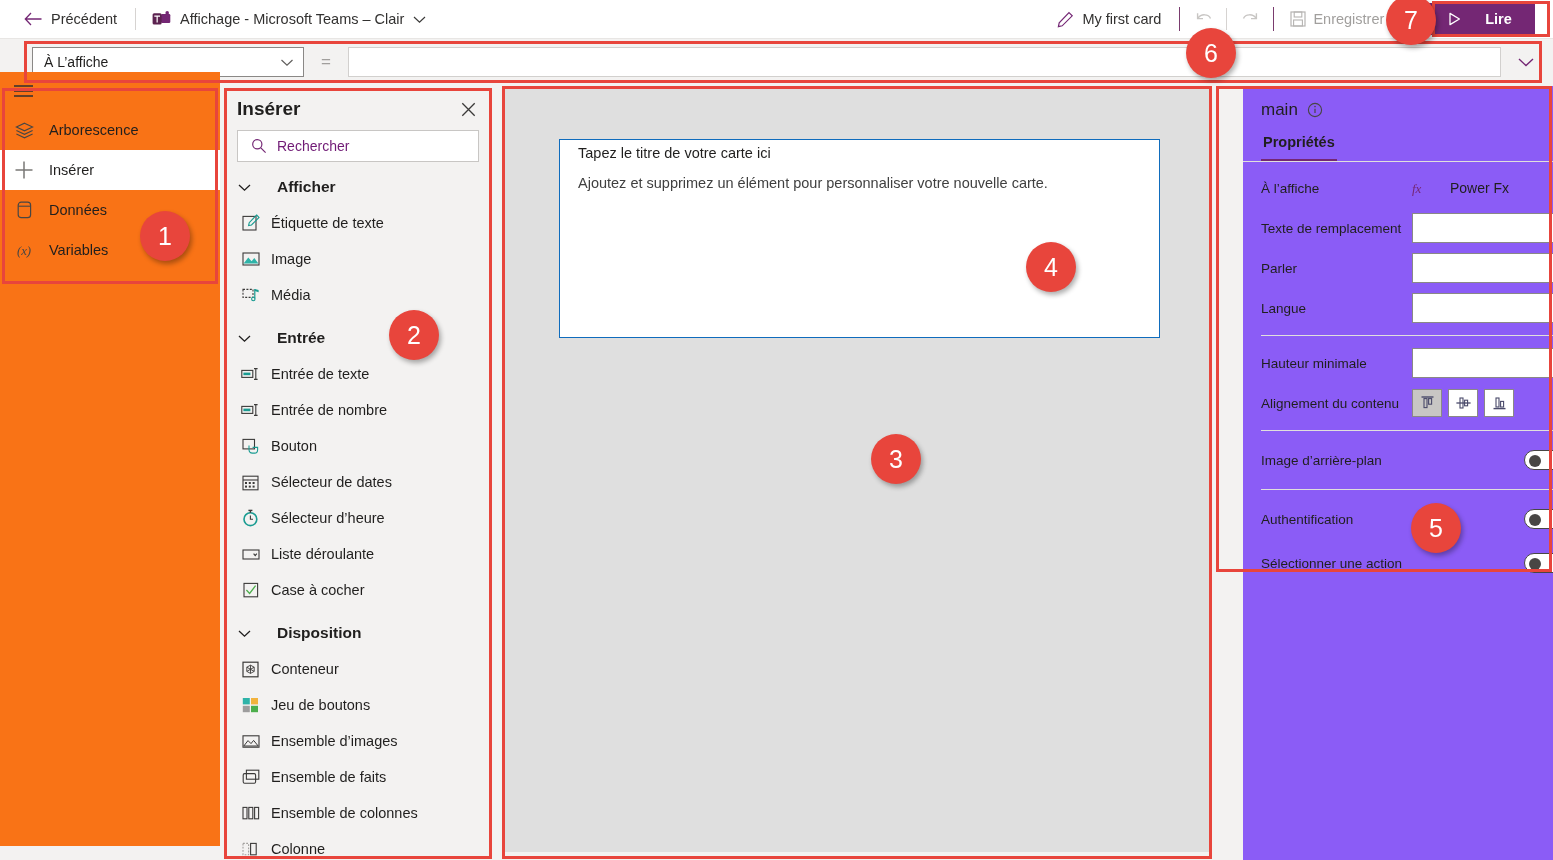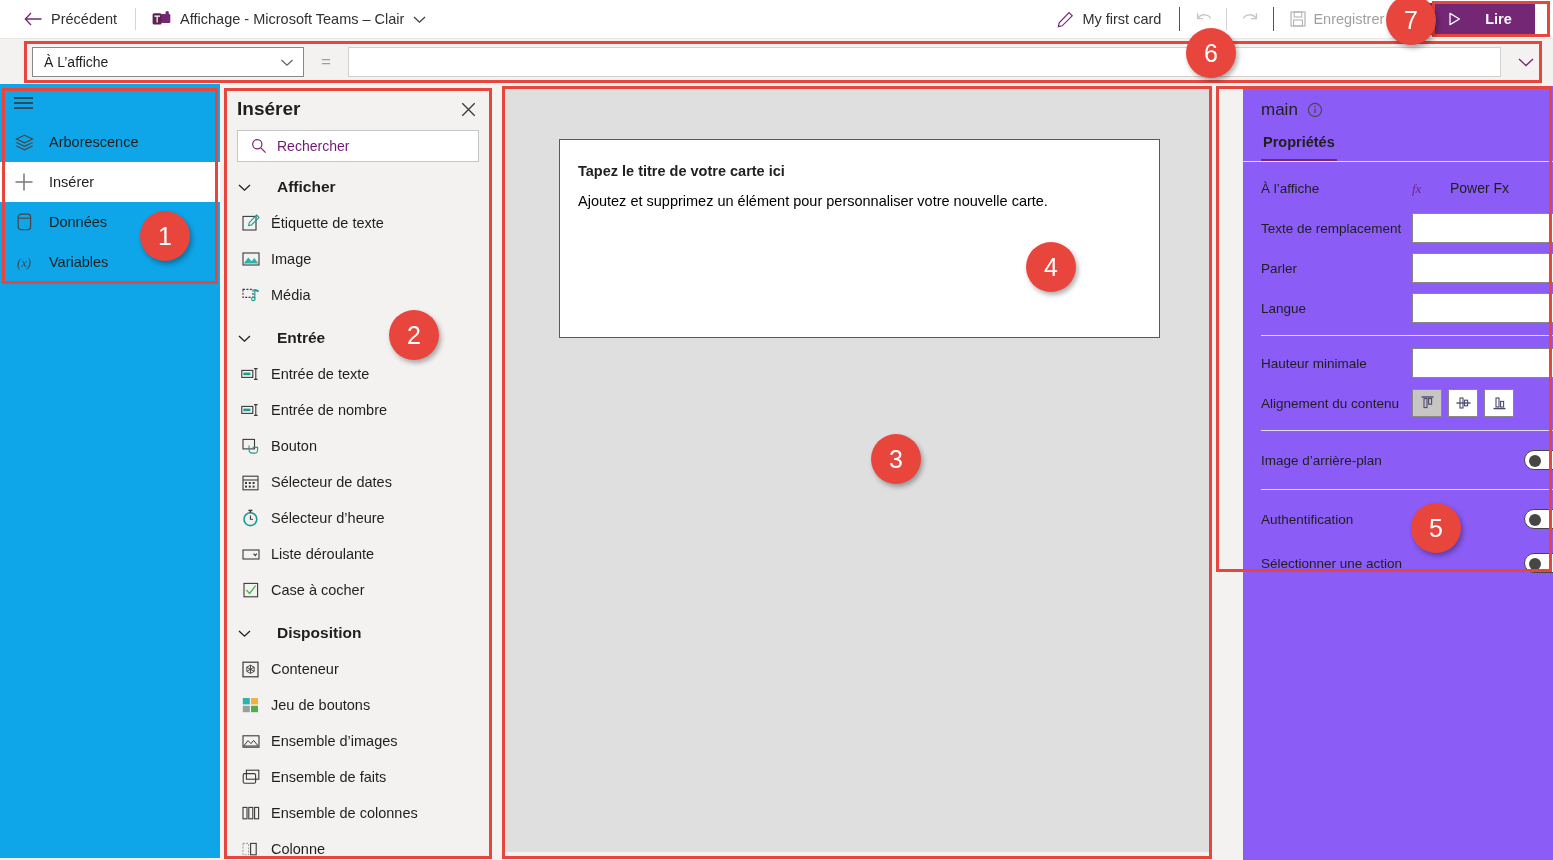--- a/index.html
+++ b/index.html
@@ -85,22 +85,22 @@
     flex: 1; height: 30px; background: #ffffff;
     border: 1px solid #d2d0ce; margin-right: 6px;
   }
   .fx-expand {
     width: 38px; height: 30px; display: flex; align-items: center; justify-content: center;
     color: #742774; cursor: pointer; margin-right: 8px;
   }
 
   
   .rail {
-    position: absolute; left: 0; top: 84px; width: 220px; height: 774px;
-    background: #0ea5e9;
+    position: absolute; left: 0; top: 72px; width: 220px; height: 774px;
+    background: #f97316;
   }
   .hamburger {
     height: 38px; display: flex; align-items: center; padding-left: 13px;
     cursor: pointer;
   }
   .rail-item {
     height: 40px; display: flex; align-items: center; gap: 14px;
     padding-left: 13px; font-size: 14.5px; color: #201f1e;
     cursor: pointer;
   }
@@ -139,24 +139,24 @@
   
   .canvas {
     position: absolute; left: 504px; top: 88px; width: 706px; height: 764px;
     background: #dfdfdf;
   }
   .card {
     position: absolute; left: 55px; top: 51px; width: 601px; height: 199px;
     background: #ffffff; border: 1px solid #0f6cbd;
   }
   .card-title {
-    margin: 23px 0 0 18px; font-size: 14.5px; font-weight: bold; color: #201f1e;
+    margin: 5px 0 0 18px; font-size: 14.5px; font-weight: normal; color: #201f1e;
   }
   .card-sub {
-    margin: 14px 0 0 18px; font-size: 14.5px; color: #000000;
+    margin: 14px 0 0 18px; font-size: 14.5px; color: #404040;
   }
 
   
   .props {
     position: absolute; left: 1243px; top: 86px; width: 337px; height: 774px;
     background: #8b5cf6;
   }
   .pp-head {
     display: flex; align-items: center; padding: 14px 0 0 18px; gap: 9px;
   }

